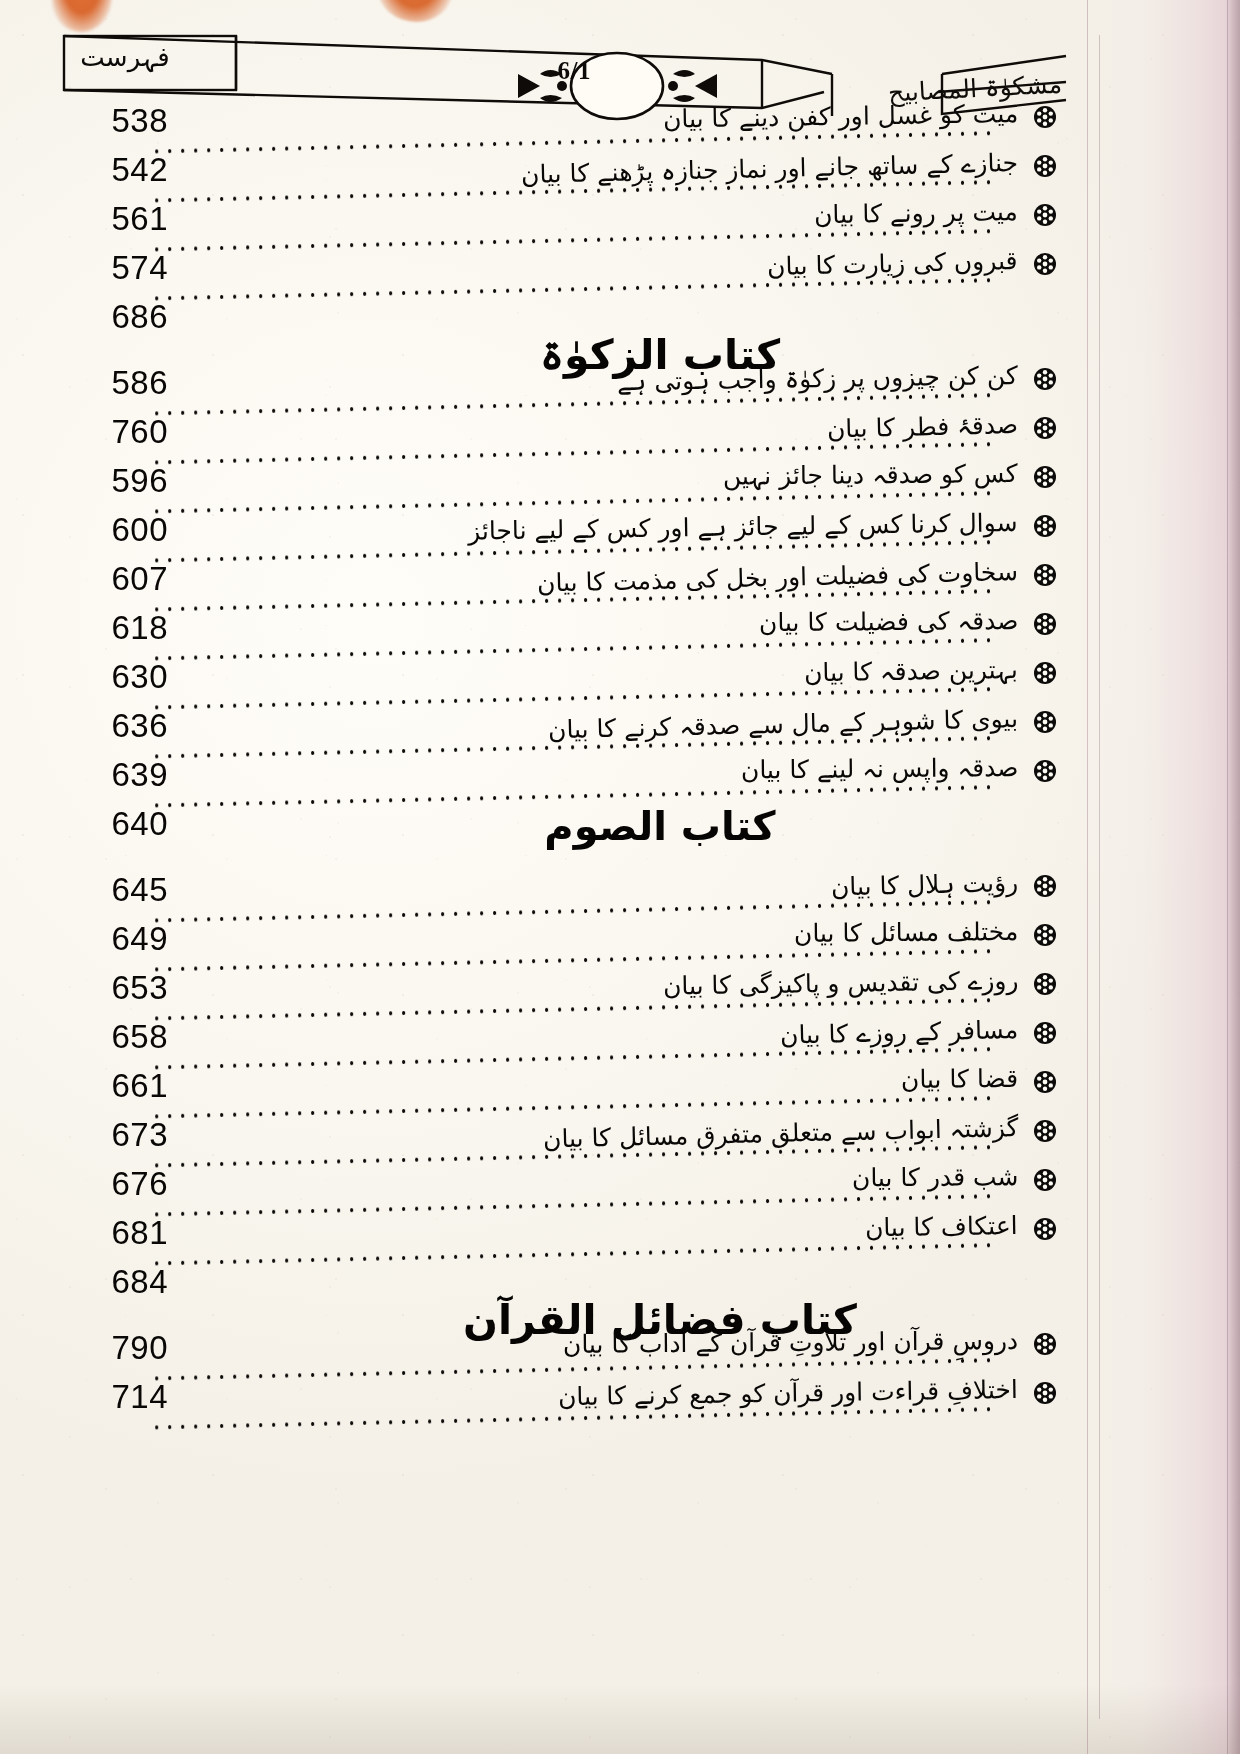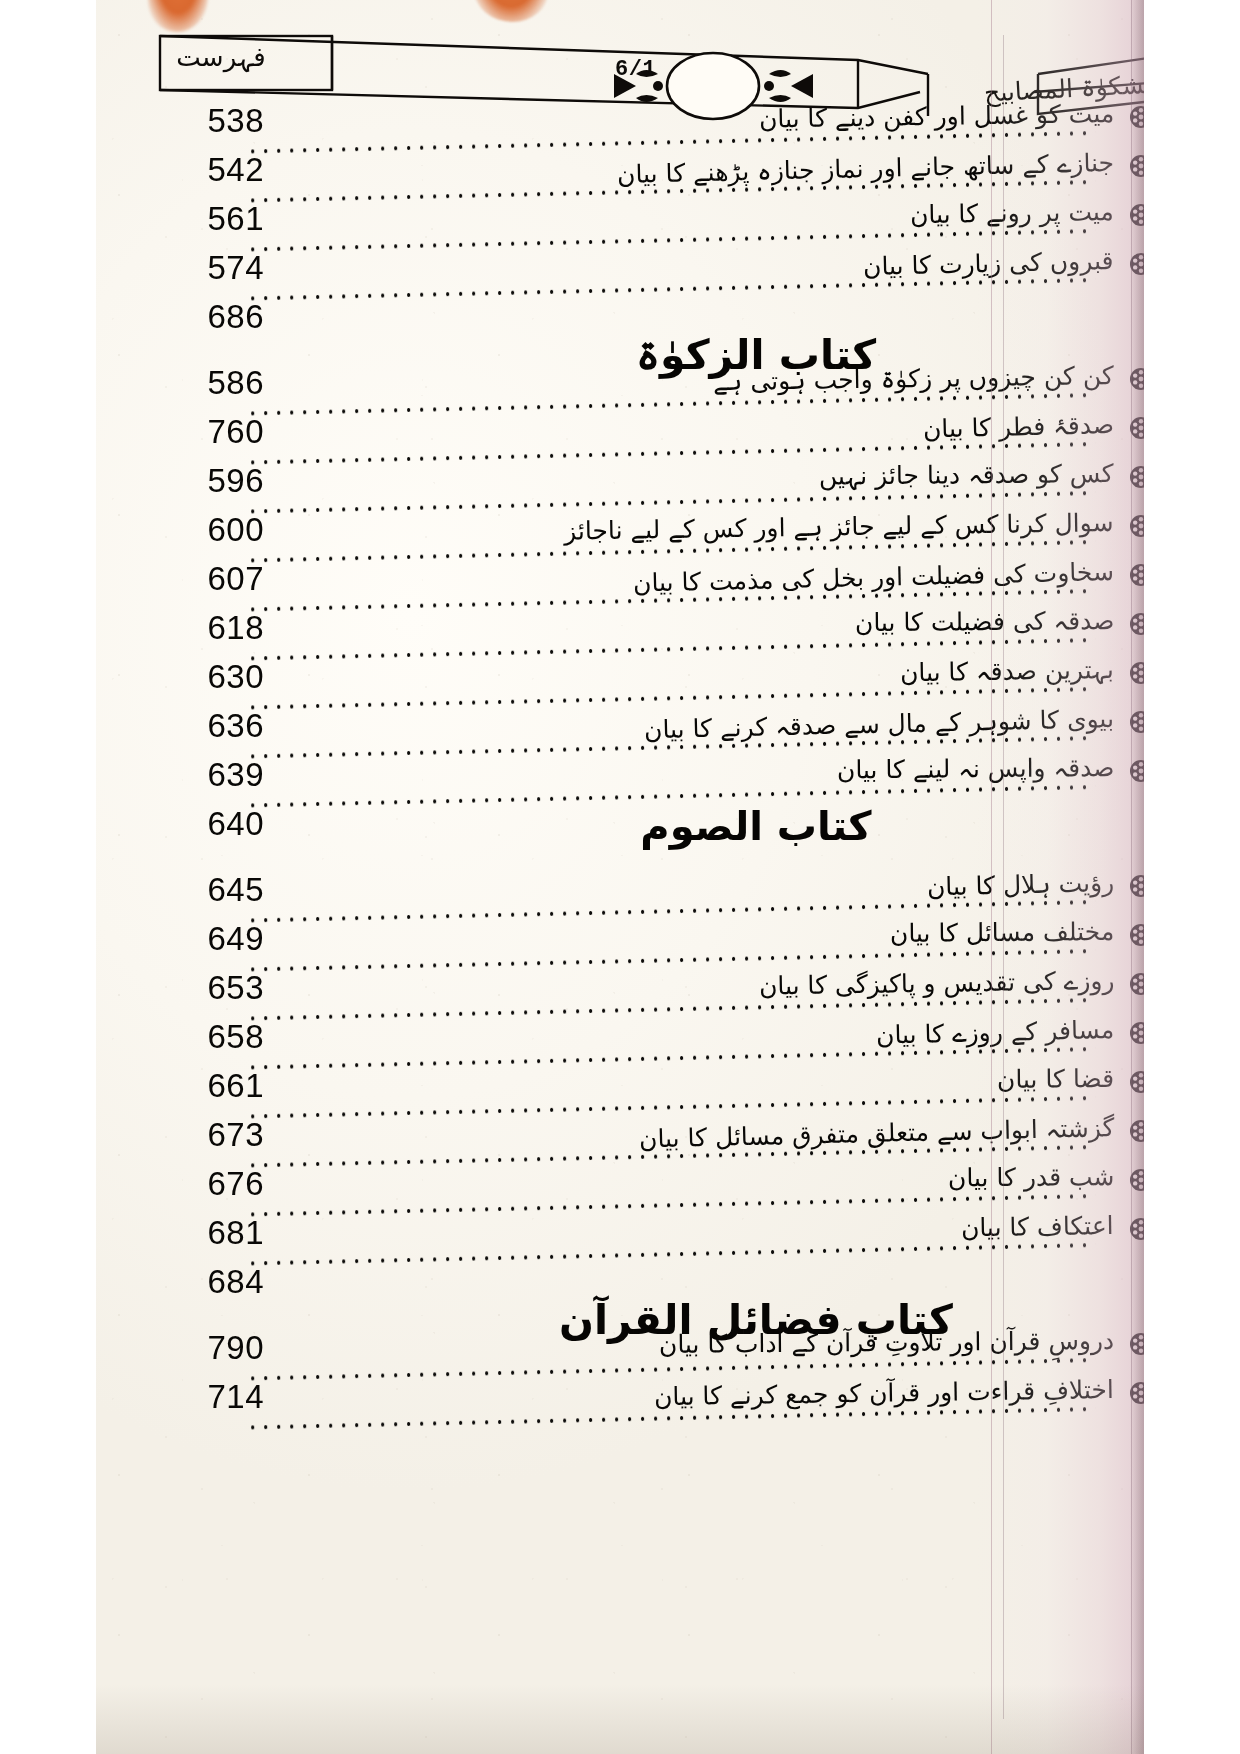--- a/index.html
+++ b/index.html
@@ -3,21 +3,21 @@
 <meta charset="utf-8">
 <style>
   html, body {
     margin: 0;
     padding: 0;
     background: #ffffff;
   }
 
   #page {
     position: relative;
-    width: 1048px;
+    width: 1240px;
     height: 1754px;
     margin: 0 auto;
     background: #f7f4ee;
     overflow: hidden;
     font-family: "DejaVu Sans", sans-serif;
   }
 
   
   .paper-base {
     position: absolute;
@@ -114,23 +114,23 @@
     text-align: center;
     font-family: "DejaVu Sans", sans-serif;
     font-size: 26px;
     color: #14120f;
     direction: rtl;
   }
   .banner-folio {
     position: absolute;
     left: 519px; top: 57px;
     width: 72px;
-    text-align: left;
-    font-family: Liberation Mono, monospace;
-    font-size: 22px;
+    text-align: right;
+    font-family: Liberation Serif, serif;
+    font-size: 25px;
     font-weight: 700;
     color: #14120f;
     letter-spacing: .5px;
   }
   .banner-booktitle {
     position: absolute;
     left: 880px; top: 74px;
     width: 190px;
     text-align: center;
     font-family: "DejaVu Sans", sans-serif;

